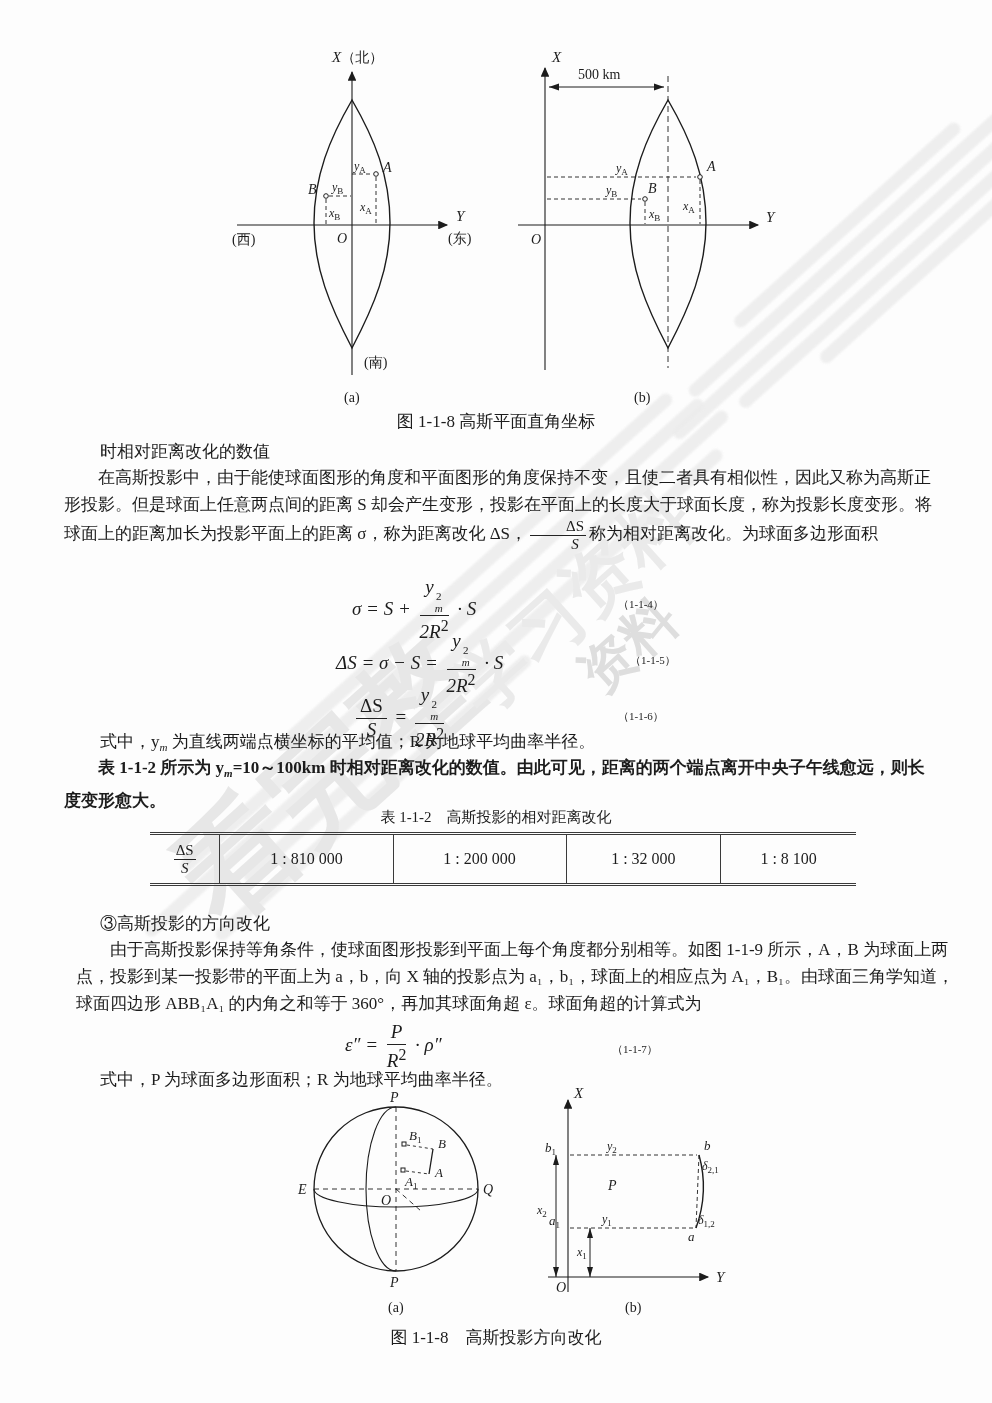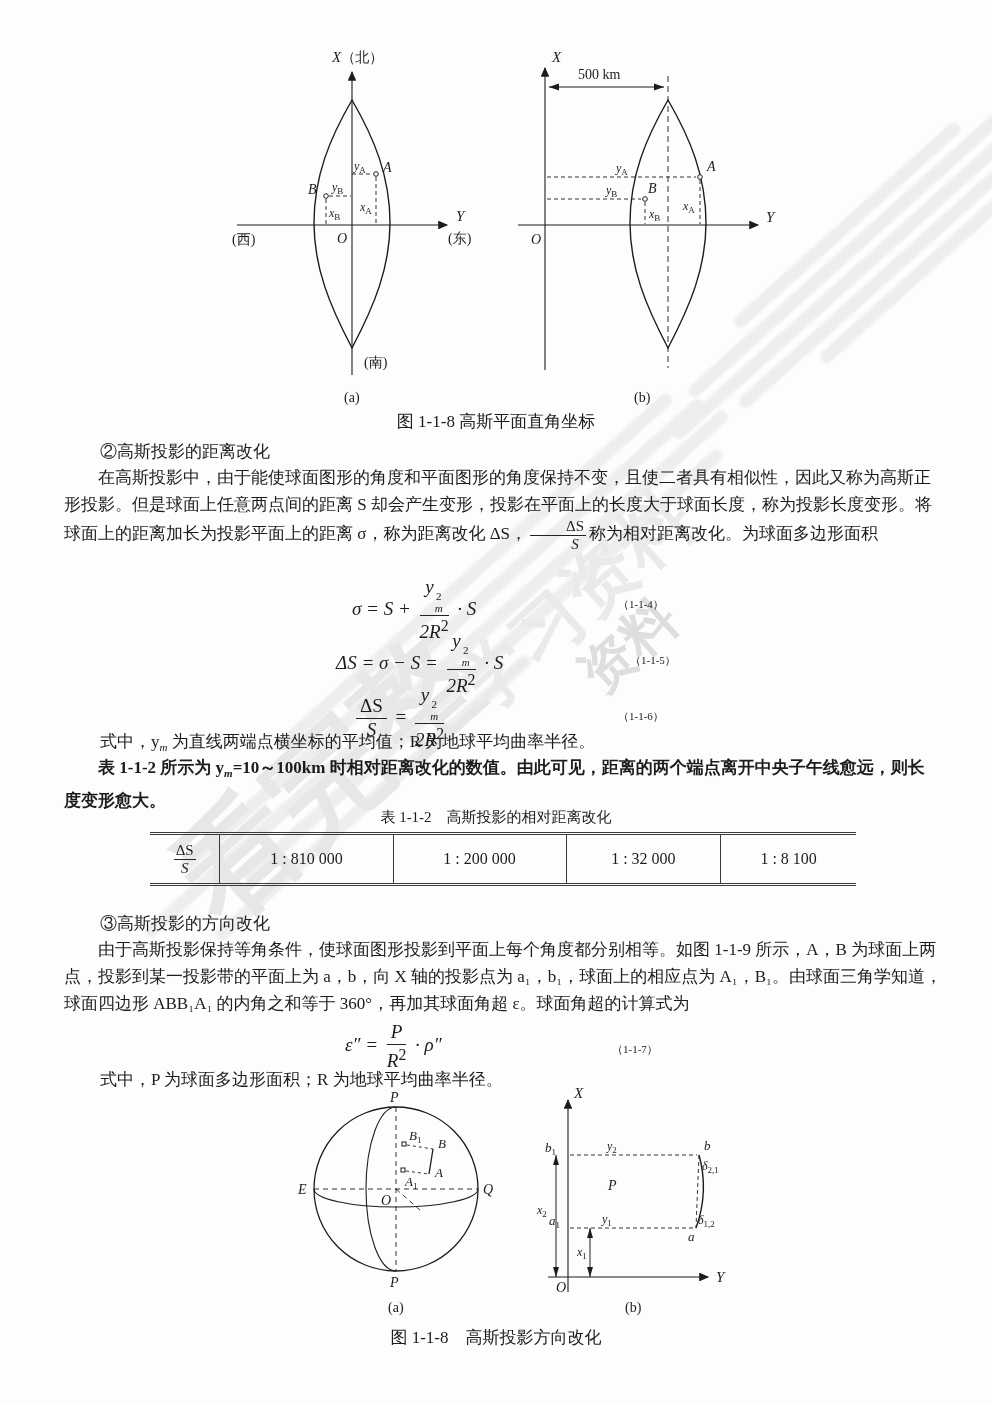--- a/index.html
+++ b/index.html
@@ -138,21 +138,21 @@
       <text class="svgt" x="648" y="193" font-size="14" font-style="italic">B</text>
       <text class="svgt" x="616" y="172" font-size="12"><tspan font-style="italic">y</tspan><tspan font-size="9" dy="3">A</tspan></text>
       <text class="svgt" x="606" y="194" font-size="12"><tspan font-style="italic">y</tspan><tspan font-size="9" dy="3">B</tspan></text>
       <text class="svgt" x="683" y="210" font-size="12"><tspan font-style="italic">x</tspan><tspan font-size="9" dy="3">A</tspan></text>
       <text class="svgt" x="649" y="218" font-size="12"><tspan font-style="italic">x</tspan><tspan font-size="9" dy="3">B</tspan></text>
       <text class="svgt" x="634" y="402" font-size="14">(b)</text>
     </svg>
 
     <div class="abs center" style="left:0; top:410px; width:992px; font-size:17px;">图 1-1-8 高斯平面直角坐标</div>
 
-    <p class="abs txt" style="left:100px; top:438px;">②高斯投影的距离改化</p>
+    <p class="abs txt" style="left:100px; top:438px;">时相对距离改化的数值</p>
 
     <p class="abs txt indent" style="left:64px; top:464px; width:874px;"><span>在高斯投影中，由于能使球面图形的角度和平面图形的角度保持不变，且使二者具有相似性，因此又称为高斯正形投影。但是球面上任意两点间的距离 S 却会产生变形，投影在平面上的长度大于球面长度，称为投影长度变形。将球面上的距离加长为投影平面上的距离 σ，称为距离改化 ΔS，</span><span class="ifrac"><span class="fn">ΔS</span><span class="fd fv">S</span></span><span>称为相对距离改化。为球面多边形面积</span></p>
 
     <div class="frow" style="top:577px;">
       <div class="fbody" style="left:352px;">
         <span class="fv">σ = S +</span>
         <span class="frac"><span class="fn"><span class="fv">y</span><span class="supsub">
                 <span>2</span>
                 <span class="fv">m</span>
               </span></span><span class="fd"><span class="fv">2R</span><sup>2</sup></span></span>
@@ -200,21 +200,21 @@
           <td>1 : 200 000</td>
           <td>1 : 32 000</td>
           <td>1 : 8 100</td>
         </tr>
       </tbody>
         </table>
     </div>
 
     <p class="abs txt" style="left:100px; top:910px;">③高斯投影的方向改化</p>
 
-    <p class="abs txt indent" style="left:64px; top:936px; width:880px;">由于高斯投影保持等角条件，使球面图形投影到平面上每个角度都分别相等。如图 1-1-9 所示，A，B 为球面上两点，投影到某一投影带的平面上为 a，b，向 X 轴的投影点为 a₁，b₁，球面上的相应点为 A₁，B₁。由球面三角学知道，球面四边形 ABB₁A₁ 的内角之和等于 360°，再加其球面角超 ε。球面角超的计算式为</p>
+    <p class="abs txt indent" style="left:76px; top:936px; width:880px;">由于高斯投影保持等角条件，使球面图形投影到平面上每个角度都分别相等。如图 1-1-9 所示，A，B 为球面上两点，投影到某一投影带的平面上为 a，b，向 X 轴的投影点为 a₁，b₁，球面上的相应点为 A₁，B₁。由球面三角学知道，球面四边形 ABB₁A₁ 的内角之和等于 360°，再加其球面角超 ε。球面角超的计算式为</p>
 
     <div class="frow" style="top:1022px;">
       <div class="fbody" style="left:345px;">
         <span class="fv">ε″ =</span>
         <span class="frac"><span class="fn fv">P</span><span class="fd"><span class="fv">R</span><sup>2</sup></span></span>
         <span class="fv">· ρ″</span>
       </div>
       <span class="ftag" style="left:612px; top:20px;">（1-1-7）</span>
     </div>
 

